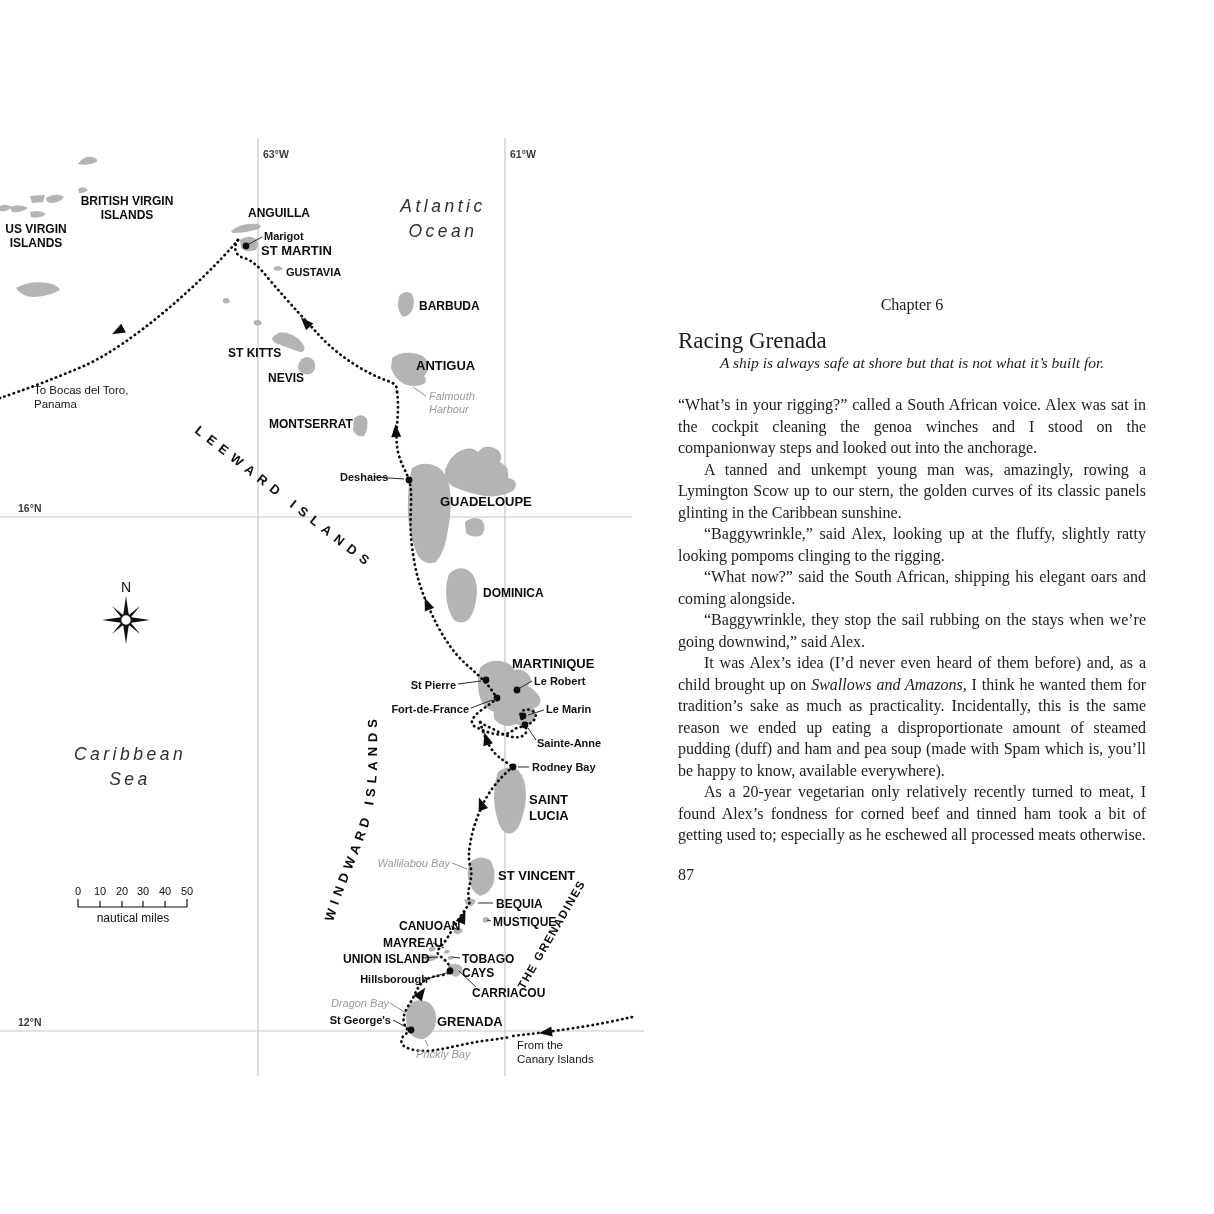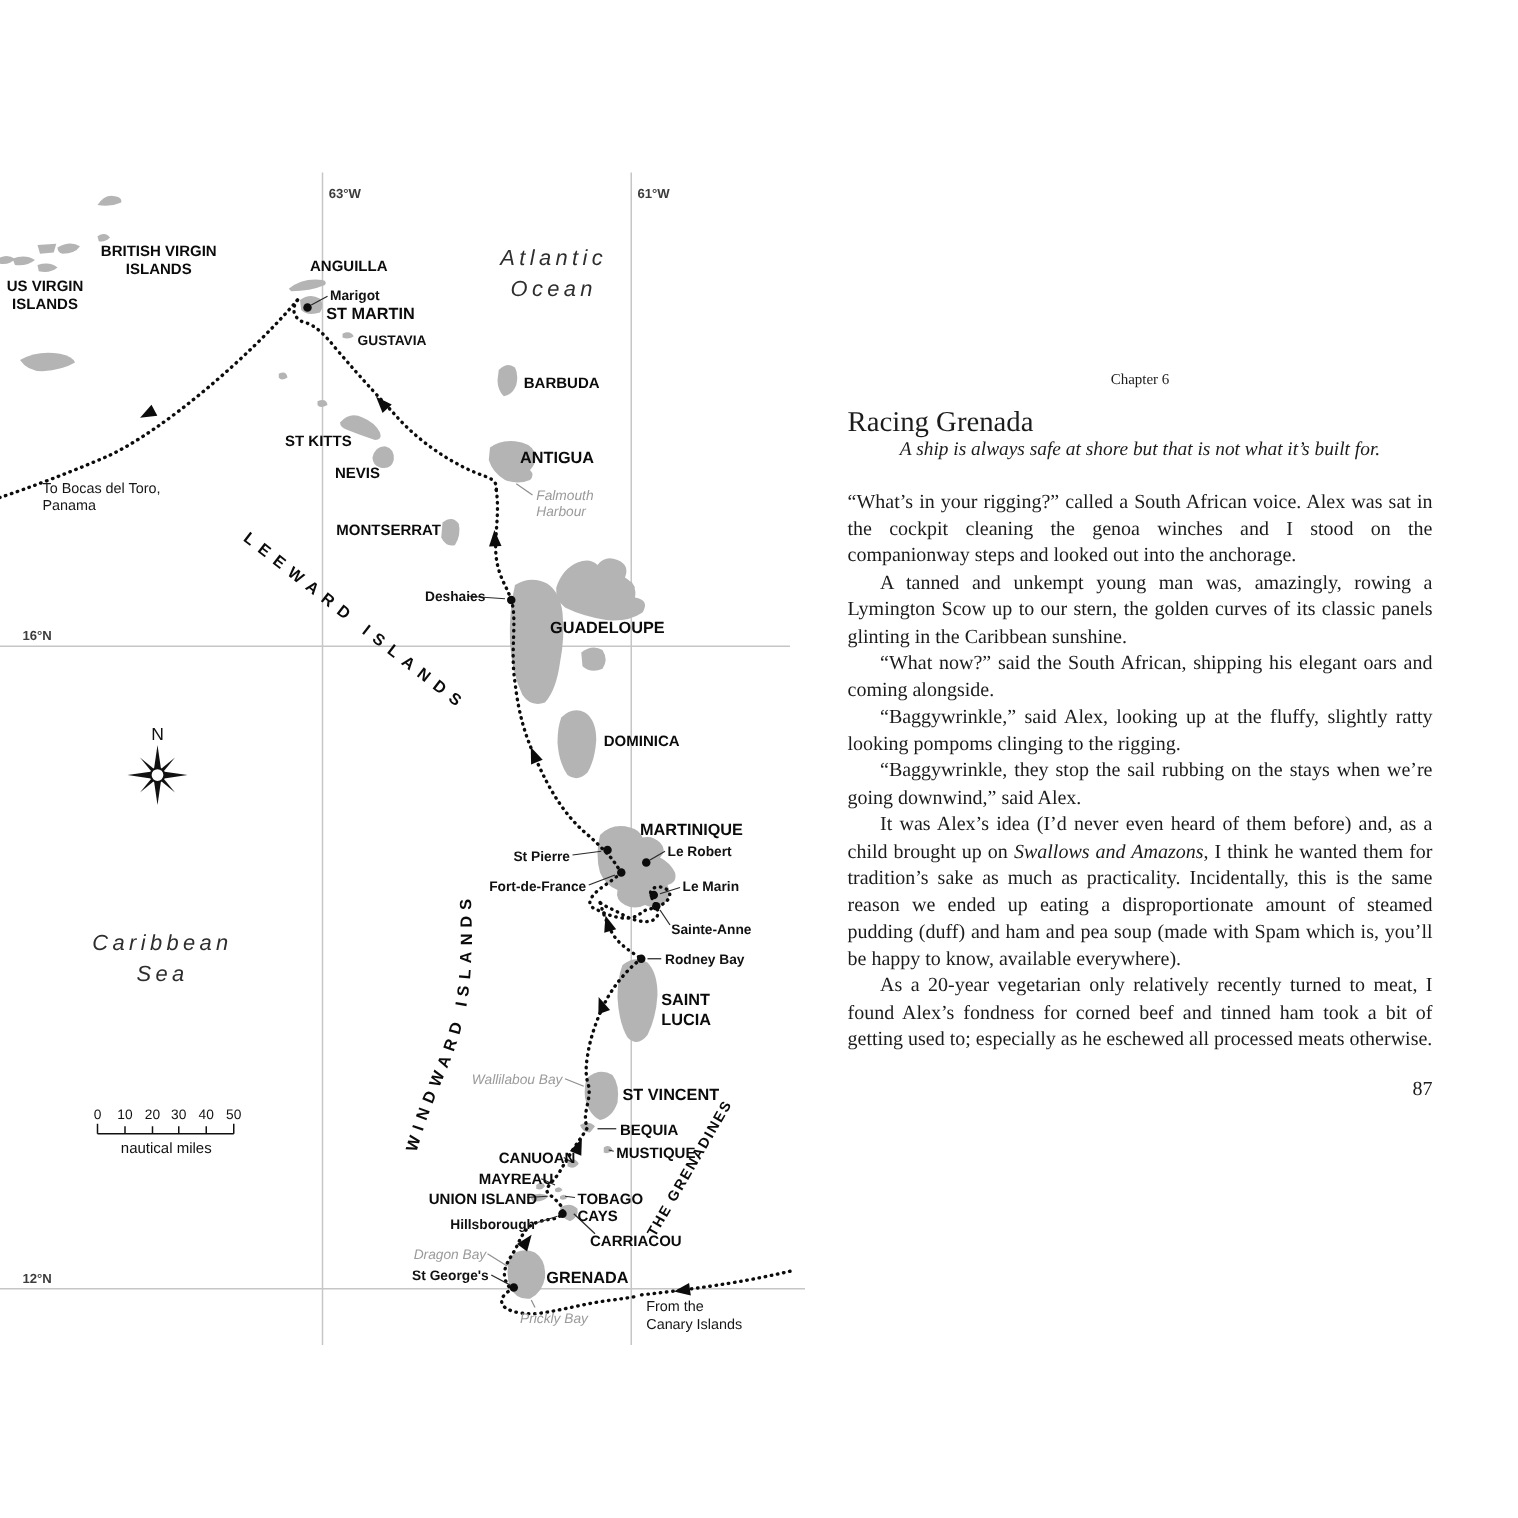--- a/index.html
+++ b/index.html
@@ -26,28 +26,28 @@
   .lbl-region-sm{font-size:11.5px;font-weight:bold;fill:#0b0b0b;letter-spacing:1.5px;}
   .scale-line{stroke:#111;stroke-width:1.2;}
   .scale-num{font-size:11px;fill:#111;text-anchor:middle;}
   .scale-unit{font-size:12px;fill:#111;text-anchor:middle;}
   .compass-spike{fill:#111;}
   .compass-hub{fill:#fff;stroke:#111;stroke-width:1.6;}
   .compass-n{font-size:14px;fill:#111;text-anchor:middle;}
   
   .book-page{position:absolute;left:678px;top:0;width:468px;color:#1c1c1c;
              font-family:"Liberation Serif",serif;}
-  .chapter-label{margin-top:296px;text-align:center;font-size:12px;}
+  .chapter-label{margin-top:296px;text-align:center;font-size:16px;}
   .book-title{margin-top:14px;font-size:23px;font-weight:normal;}
   .epigraph-quote{text-align:center;font-style:italic;font-size:15.5px;}
   .epigraph-attr{margin-top:4px;text-align:right;font-weight:bold;font-size:16px;}
   .body-text{margin-top:22px;font-size:16px;line-height:21.5px;text-align:justify;}
   .body-text p{margin:0;text-indent:26px;}
   .body-text p.no-indent{text-indent:0;}
-  .page-number{margin-top:20px;text-align:right;font-size:16px;}
+  .page-number{margin-top:20px;text-align:left;font-size:16px;}
 </style>
 </head>
 <body>
 
 <div id="canvas">
 
   <svg id="map-svg" width="660" height="1214" viewBox="0 0 660 1214" xmlns="http://www.w3.org/2000/svg">
 
     <g>
       <line class="gridline" x1="258" y1="138" x2="258" y2="1076"></line>
@@ -253,22 +253,22 @@
     </g>
   </svg>
 
   <div class="book-page">
     <div class="chapter-label">Chapter 6</div>
     <div class="book-title">Racing Grenada</div>
     <div class="epigraph-quote">A ship is always safe at shore but that is not what it’s built for.</div>
     <div class="body-text">
       <p class="no-indent">“What’s in your rigging?” called a South African voice. Alex was sat in the cockpit cleaning the genoa winches and I stood on the companionway steps and looked out into the anchorage.</p>
       <p>A tanned and unkempt young man was, amazingly, rowing a Lymington Scow up to our stern, the golden curves of its classic panels glinting in the Caribbean sunshine.</p>
+      <p>“Baggywrinkle,” said Alex, looking up at the fluffy, slightly ratty looking pompoms clinging to the rigging.</p>
       <p>“What now?” said the South African, shipping his elegant oars and coming alongside.</p>
-      <p>“Baggywrinkle,” said Alex, looking up at the fluffy, slightly ratty looking pompoms clinging to the rigging.</p>
       <p>“Baggywrinkle, they stop the sail rubbing on the stays when we’re going downwind,” said Alex.</p>
       <p><span>It was Alex’s idea (I’d never even heard of them before) and, as a child brought up on </span><em>Swallows and Amazons</em><span>, I think he wanted them for tradition’s sake as much as practicality. Incidentally, this is the same reason we ended up eating a disproportionate amount of steamed pudding (duff) and ham and pea soup (made with Spam which is, you’ll be happy to know, available everywhere).</span></p>
       <p>As a 20-year vegetarian only relatively recently turned to meat, I found Alex’s fondness for corned beef and tinned ham took a bit of getting used to; especially as he eschewed all processed meats otherwise.</p>
     </div>
     <div class="page-number">87</div>
   </div>
 
 </div>
 
 </body></html>

